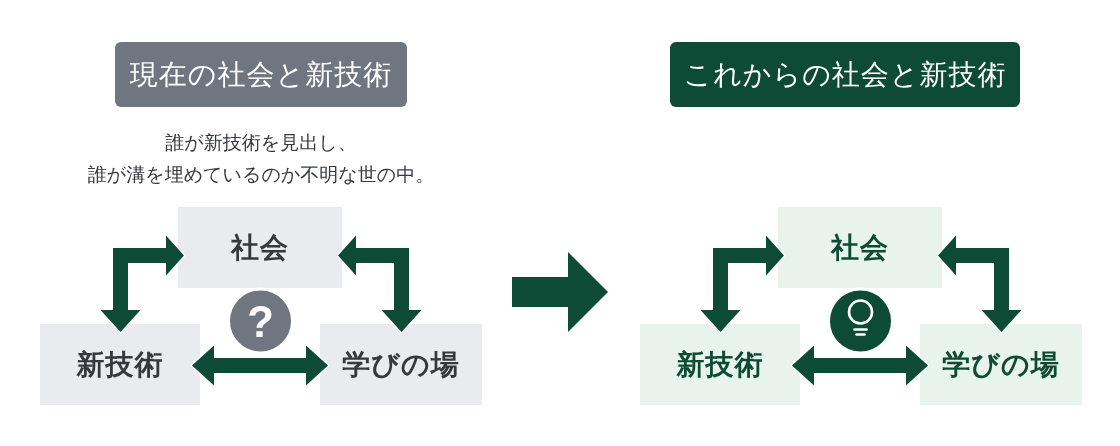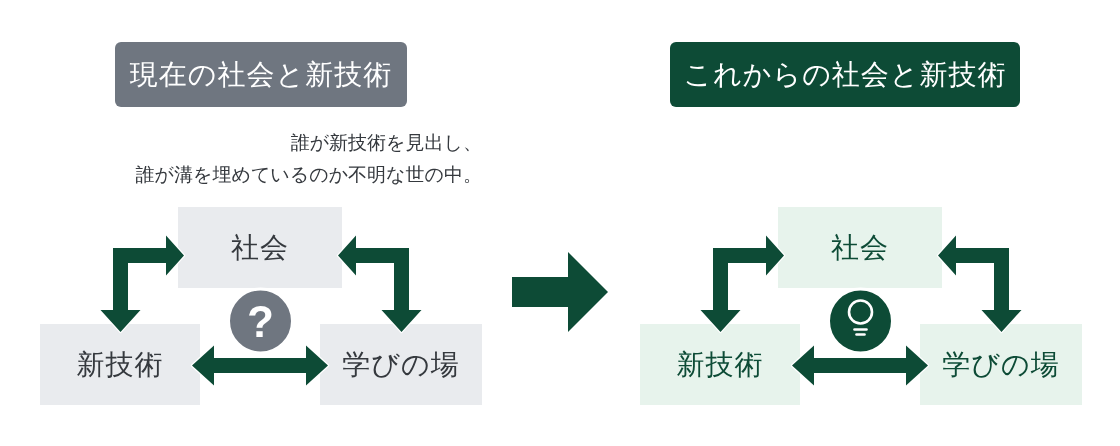--- a/index.html
+++ b/index.html
@@ -12,28 +12,28 @@
   html,body{margin:0;padding:0;background:#ffffff;}
   body{width:1120px;height:446px;font-family:"Liberation Sans",sans-serif;}
   .canvas{position:relative;width:1120px;height:446px;overflow:hidden;background:#fff;}
 
   .hdr{position:absolute;top:42px;height:65px;border-radius:6px;color:#fff;
        font-weight:normal;font-size:28px;display:flex;align-items:center;
        justify-content:center;letter-spacing:1px;box-sizing:border-box;}
   .hdr-left{left:115px;width:292px;background:var(--header-gray);}
   .hdr-right{left:670px;width:350px;background:var(--dark-green);}
 
-  .subtitle{position:absolute;top:127px;width:442px;text-align:right;
+  .subtitle{position:absolute;top:127px;width:442px;text-align:center;
             font-size:19px;line-height:32px;color:var(--text-dark);font-weight:500;}
   .subtitle-left{left:40px;}
   .subtitle-right{left:640px;}
   .subtitle span{display:block;}
 
   .node{position:absolute;display:flex;align-items:center;justify-content:center;
-        font-size:28px;font-weight:normal;letter-spacing:1px;}
+        font-size:28px;font-weight:bold;letter-spacing:1px;}
   .node-gray{background:var(--box-gray);color:var(--text-dark);}
   .node-green{background:var(--box-green);color:var(--dark-green);}
   .n-l-top{left:178px;top:207px;width:164px;height:81px;}
   .n-l-bl{left:40px;top:324px;width:160px;height:81px;}
   .n-l-br{left:320px;top:324px;width:162px;height:81px;}
   .n-r-top{left:778px;top:207px;width:164px;height:81px;}
   .n-r-bl{left:640px;top:324px;width:160px;height:81px;}
   .n-r-br{left:920px;top:324px;width:162px;height:81px;}
 
   .overlay{position:absolute;left:0;top:0;pointer-events:none;}

